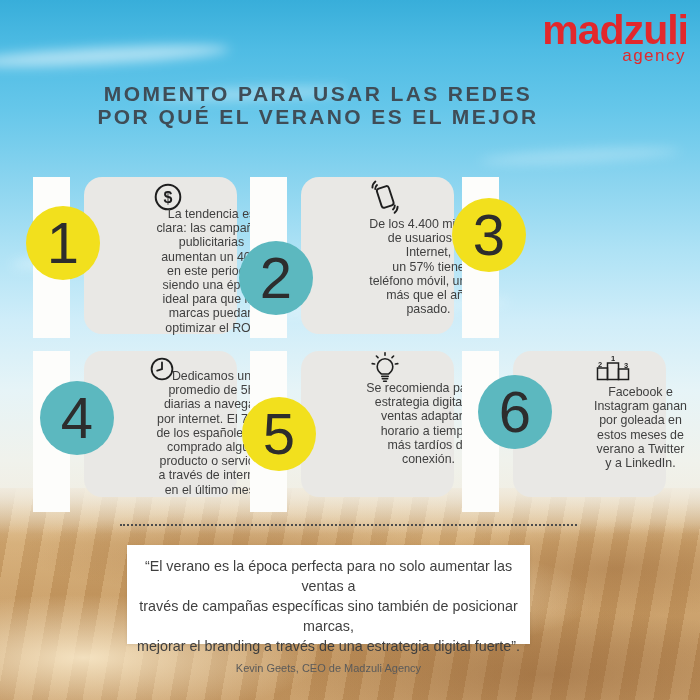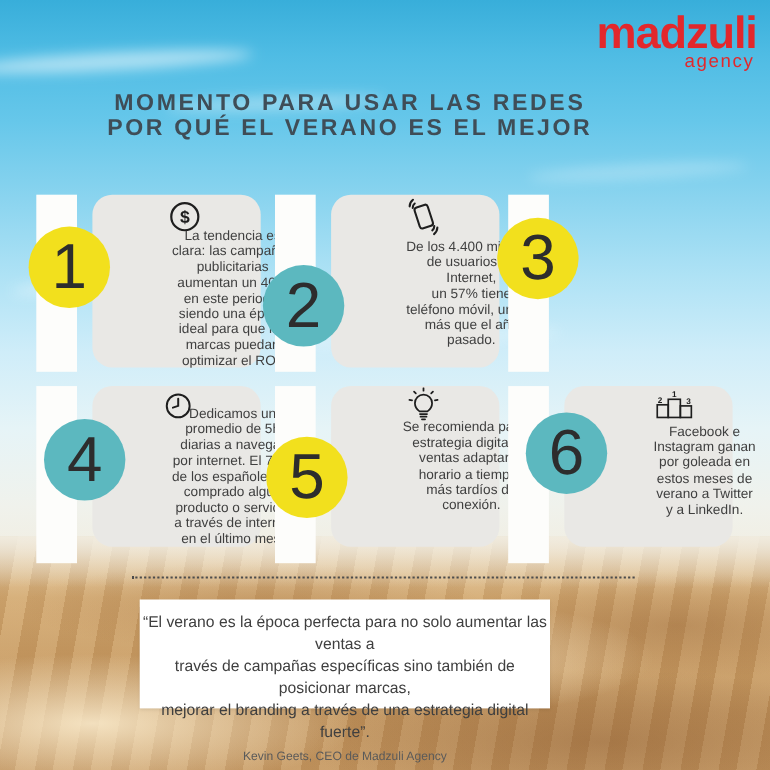--- a/index.html
+++ b/index.html
@@ -92,21 +92,21 @@
   .s3 .step-text{top:32px;}
   .s4 .step-text{top:18px;}
   .s5 .step-text{top:30px;}
   .s6 .step-text{top:34px;}
   
   .dotted{
     position:absolute;left:120px;top:524px;width:457px;height:0;
     border-top:2px dotted #4c4c4c;
   }
   .quote-box{
-    position:absolute;left:127px;top:545px;width:373px;height:99px;
+    position:absolute;left:127px;top:545px;width:403px;height:99px;
     background:#ffffff;box-shadow:0 1px 3px rgba(0,0,0,.08);
     text-align:center;box-sizing:border-box;padding-top:11px;
   }
   .quote-text{
     white-space:pre-line;color:#3f3f3f;font-size:14.3px;line-height:20px;font-weight:500;
   }
   .quote-attr{margin-top:6px;color:#5a5a5a;font-size:11px;}
   svg text{font-family:"Liberation Sans","DejaVu Sans",sans-serif;}
 </style>
 </head>

